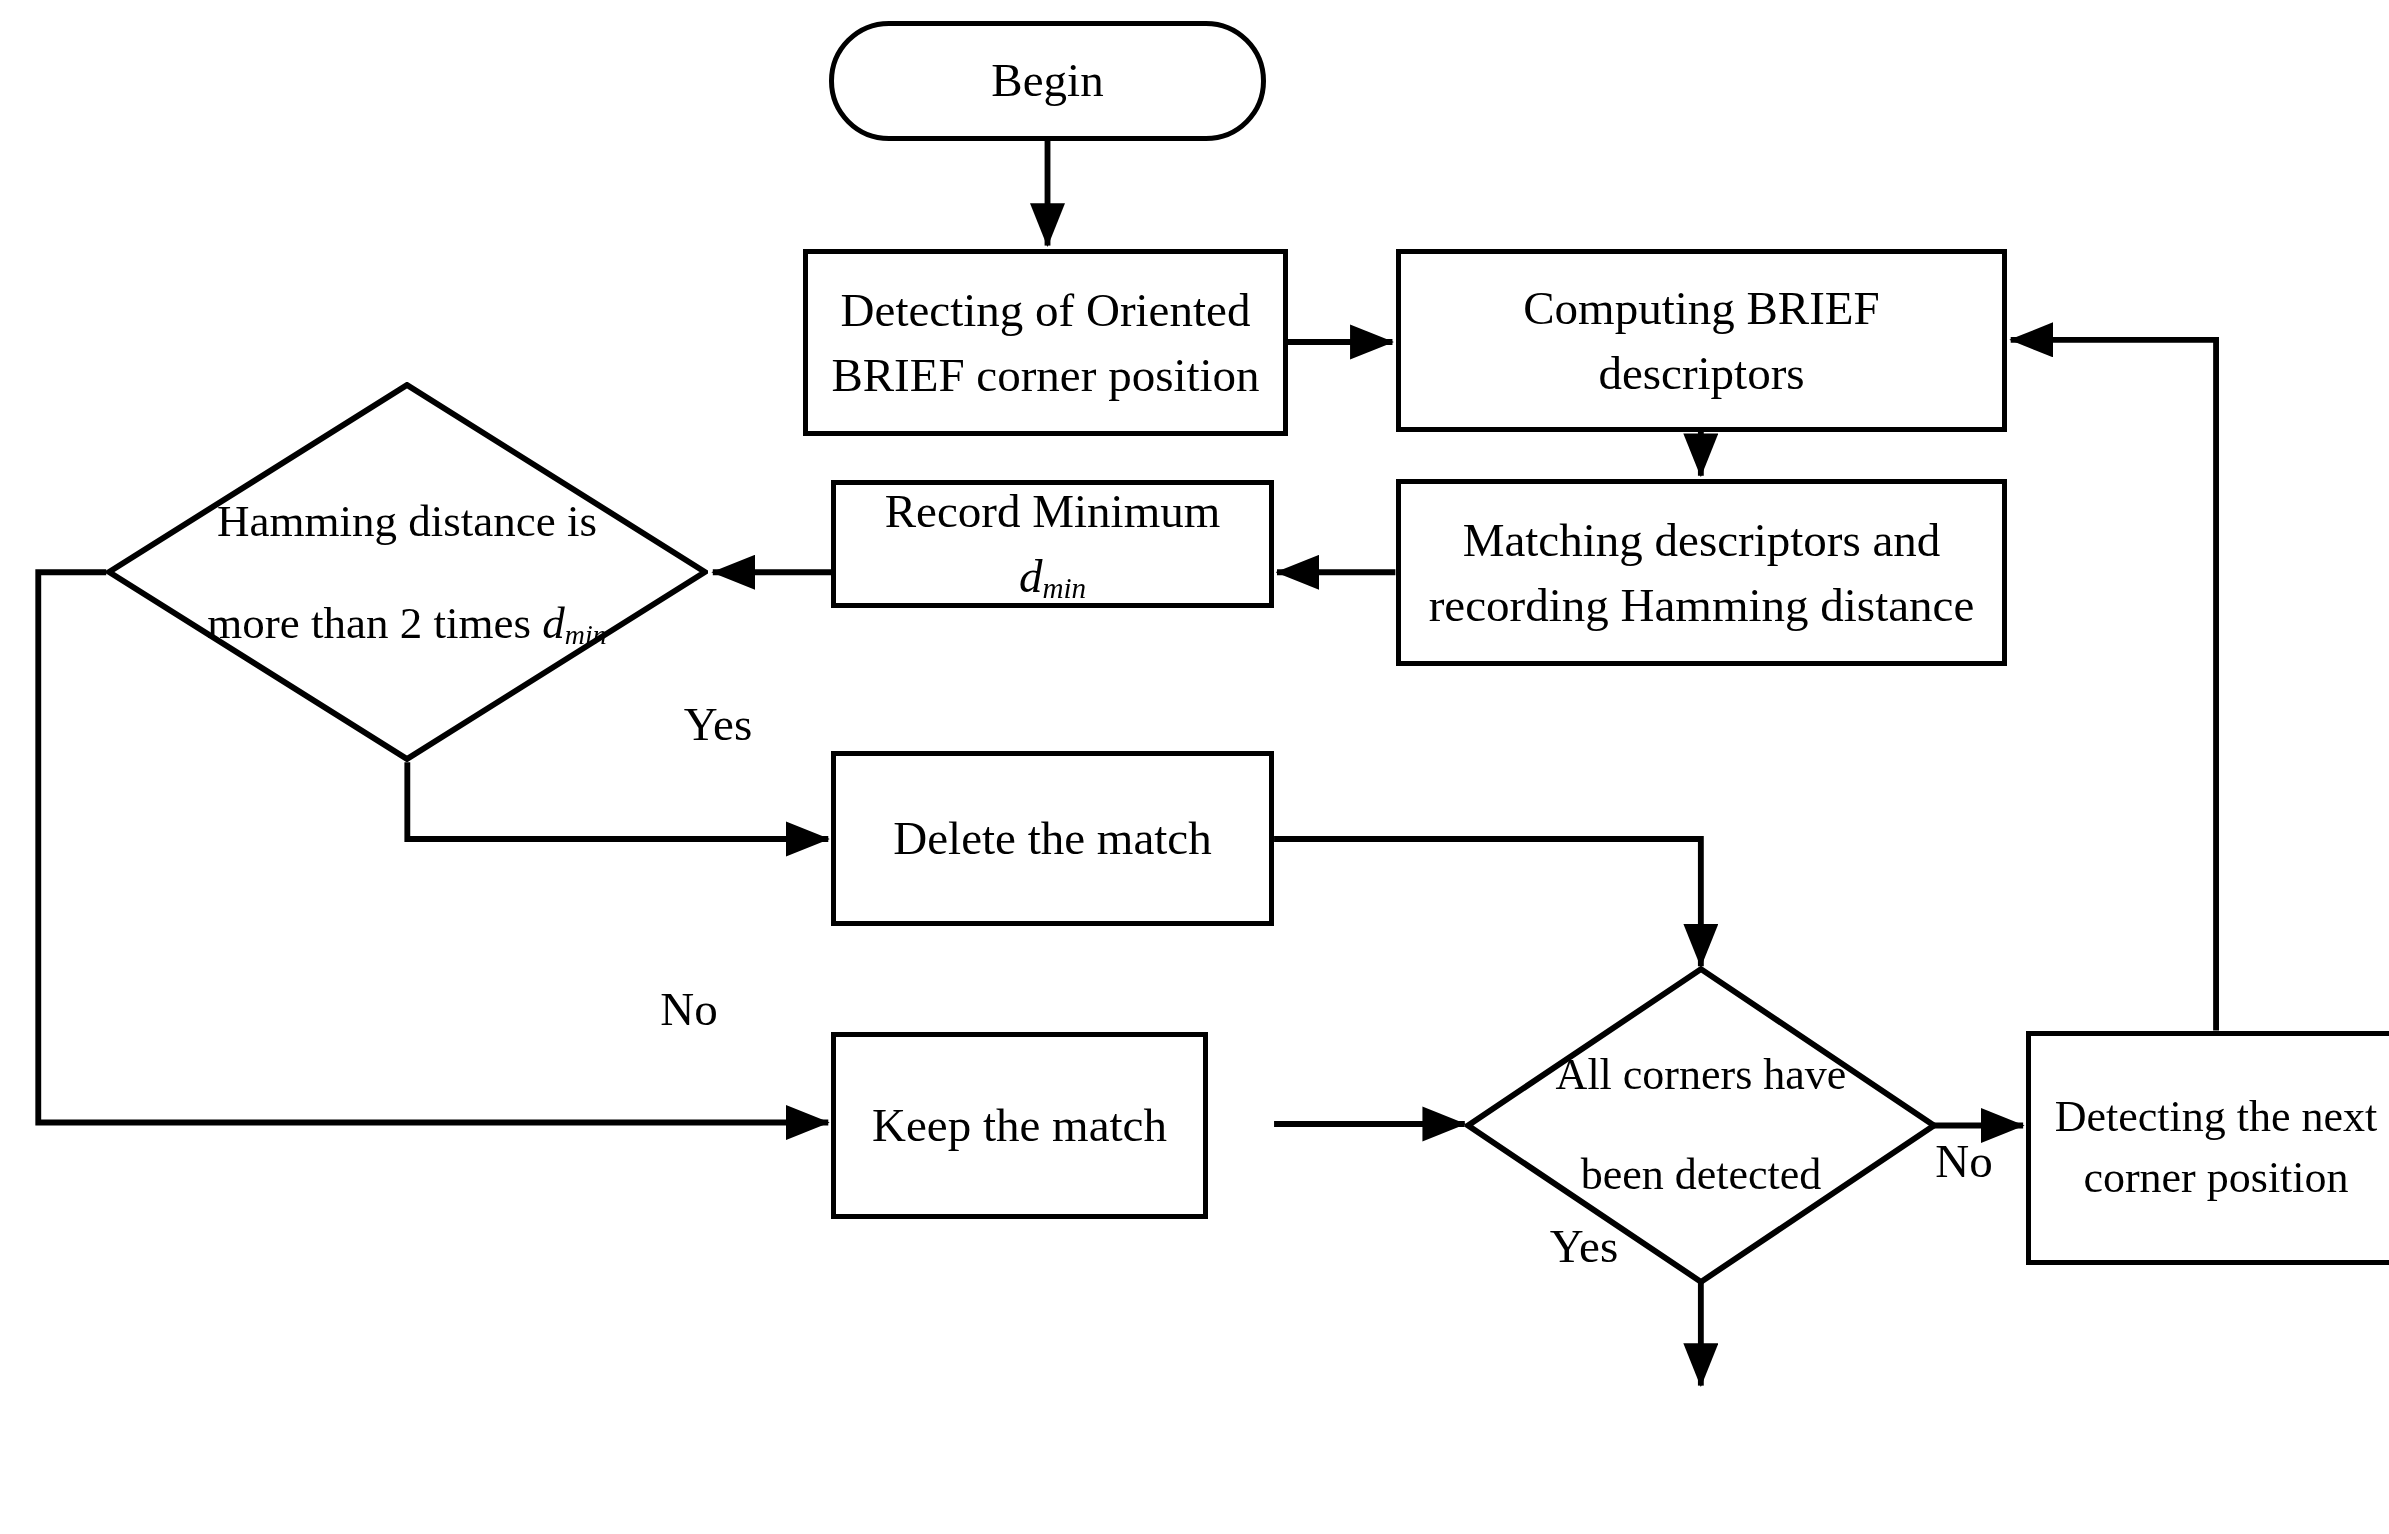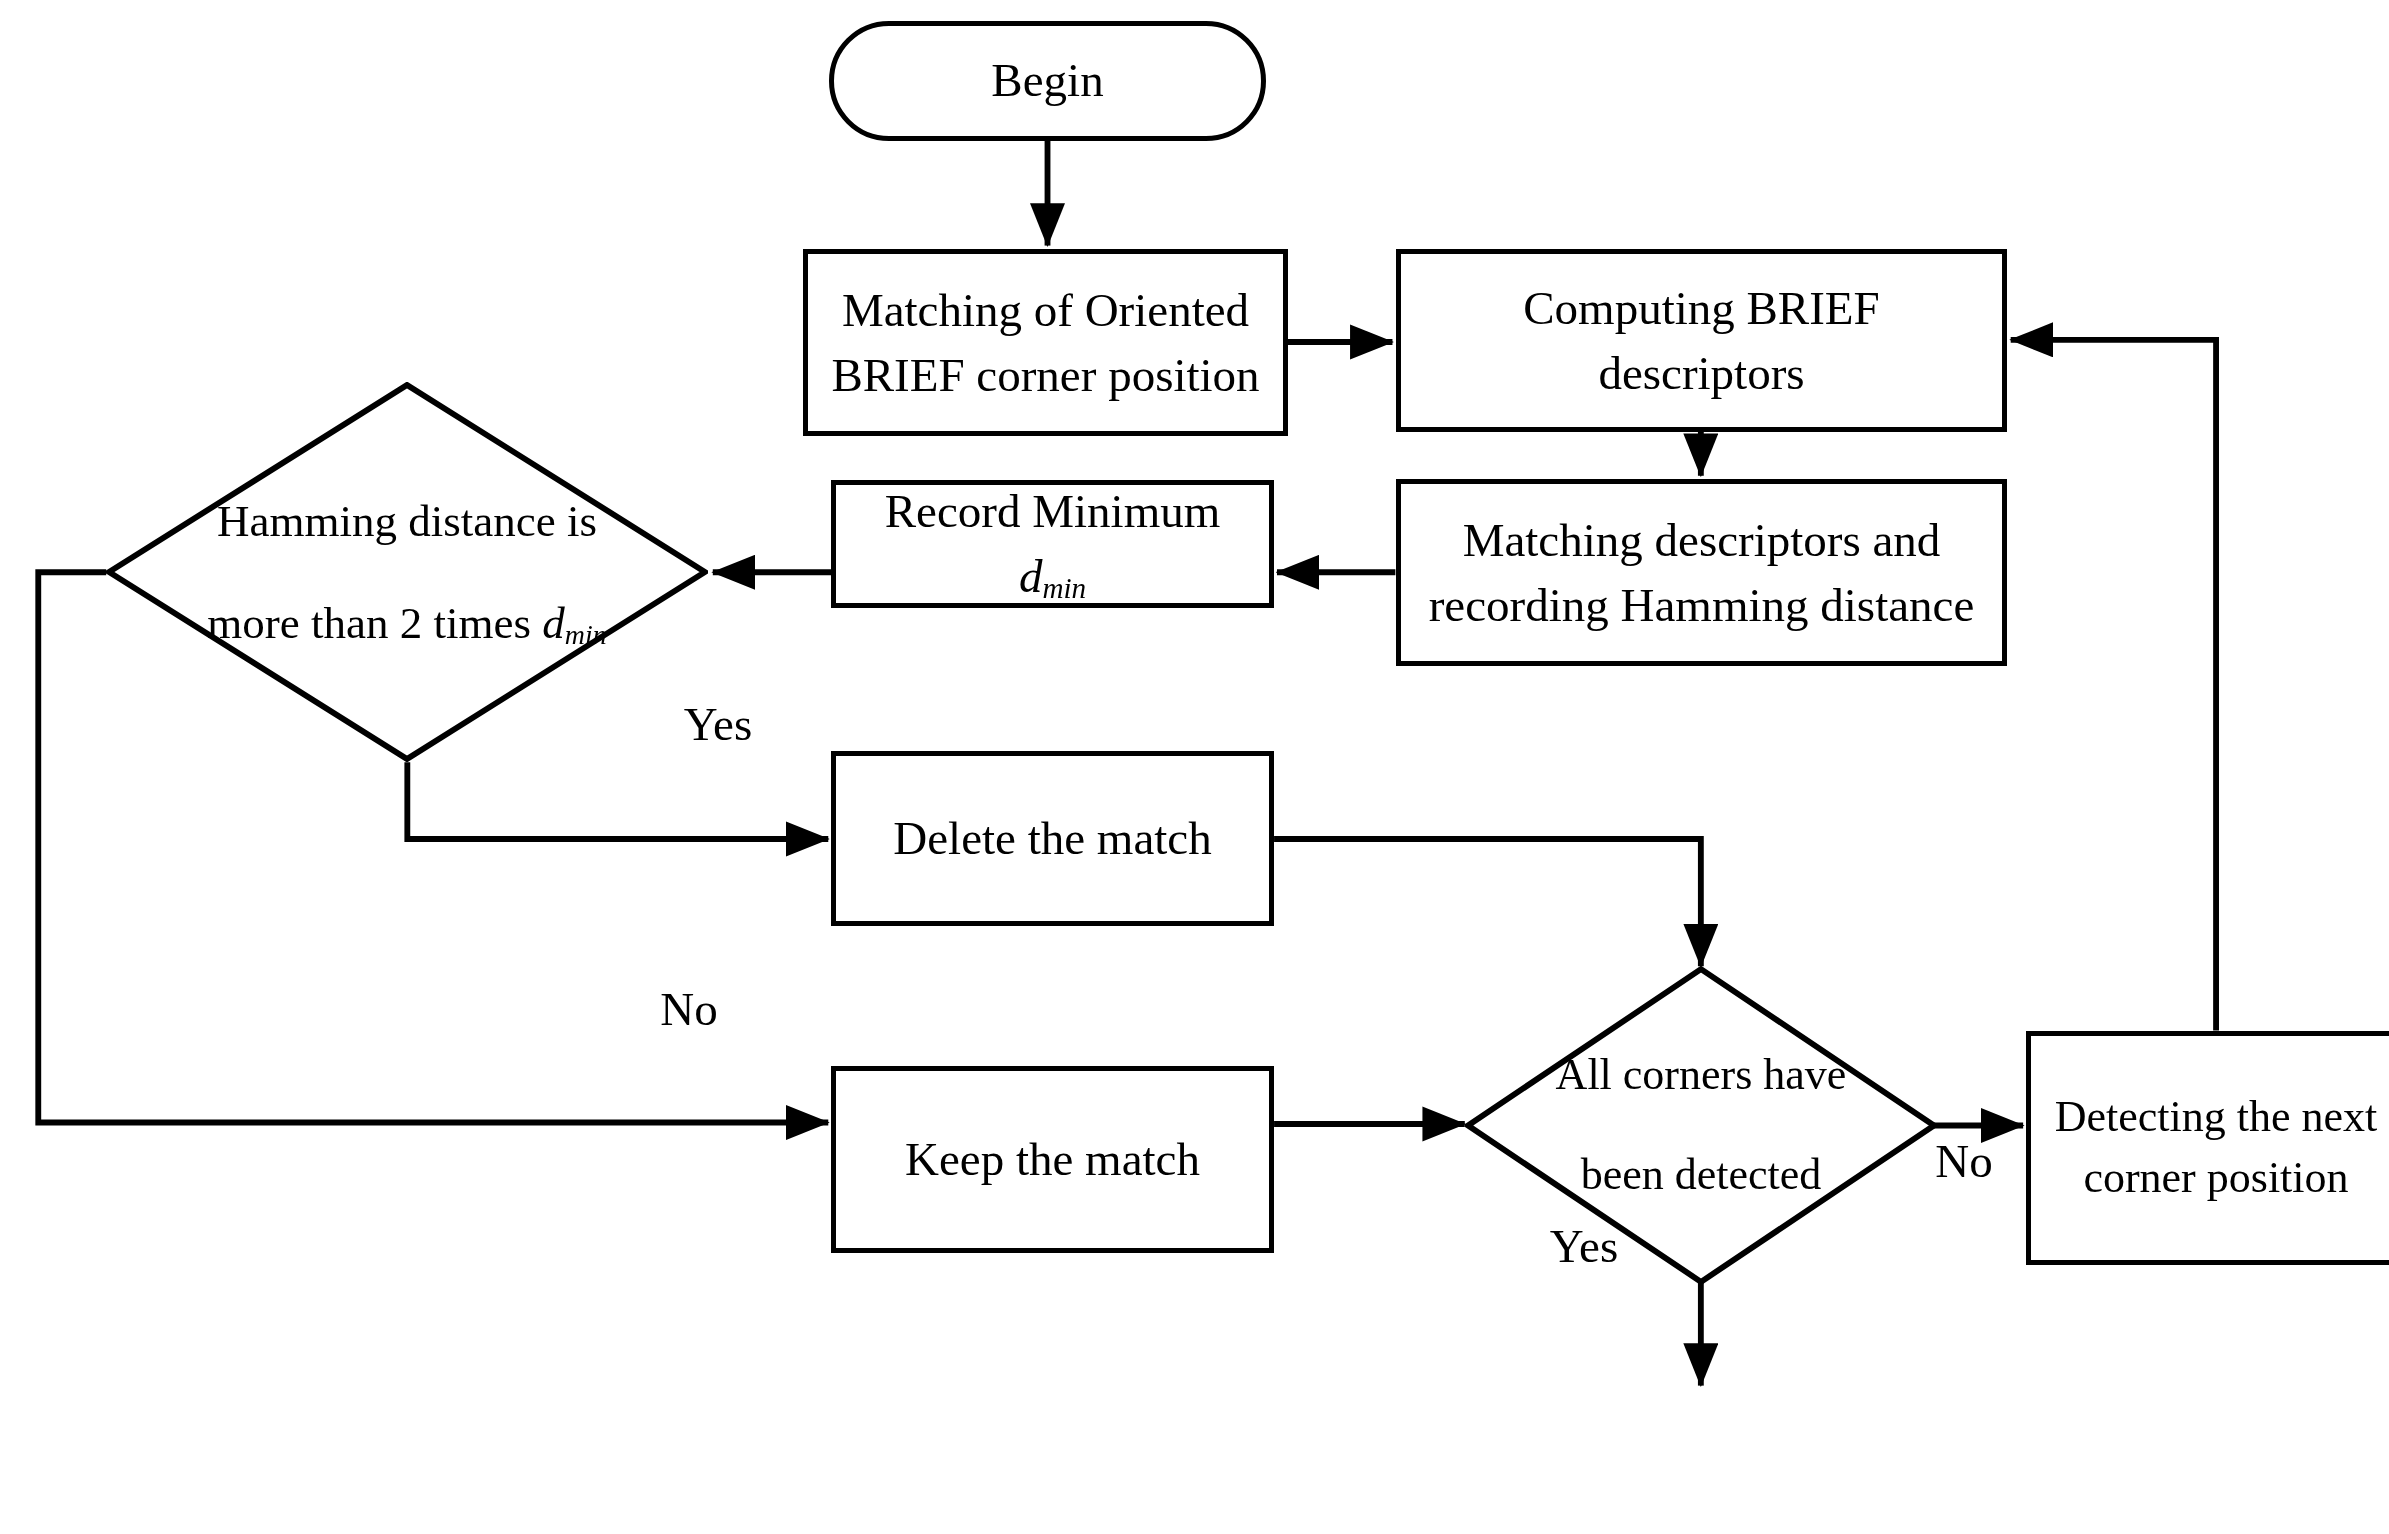--- a/index.html
+++ b/index.html
@@ -95,21 +95,21 @@
       <polyline points="2300,1752 2300,1896" marker-end="url(#arrow)"></polyline>
       <polyline points="3005,1410 3005,465 2724,465" marker-end="url(#arrow)"></polyline>
     </g>
   </svg>
 
   <div class="node pill" style="left:809px; top:20.5px; width:437px; height:120px;">
     <span>Begin</span>
   </div>
 
   <div class="node" style="left:783px; top:249px; width:485px; height:187px;">
-    <span>Matching of Oriented</span>
+    <span>Detecting of Oriented</span>
     <span>BRIEF corner position</span>
   </div>
 
   <div class="node" style="left:1376px; top:249px; width:611px; height:183px;">
     <span>Computing BRIEF</span>
     <span>descriptors</span>
   </div>
 
   <div class="node" style="left:1376px; top:479px; width:611px; height:187px;">
     <span>Matching descriptors and</span>
@@ -132,21 +132,21 @@
       <span>
         <span>more than 2 times </span><span class="sym">d</span><span class="sub">min</span>
       </span>
     </div>
   </div>
 
   <div class="node" style="left:811px; top:751px; width:443px; height:175px;">
     <span>Delete the match</span>
   </div>
 
-  <div class="node" style="left:811px; top:1066px; width:443px; height:187px;">
+  <div class="node" style="left:811px; top:1032px; width:377px; height:187px;">
     <span>Keep the match</span>
   </div>
 
   <div class="diamond" style="left:1445px; top:966px; width:472px; height:319px;">
     <svg width="472" height="319" viewBox="0 0 646 436">
       <polygon points="323,4 642,218 323,432 4,218" fill="#ffffff" stroke="#000000" stroke-width="8"></polygon>
     </svg>
     <div class="dtext" style="font-size:44px;">
       <span>All corners have</span>
       <span>been detected</span>

